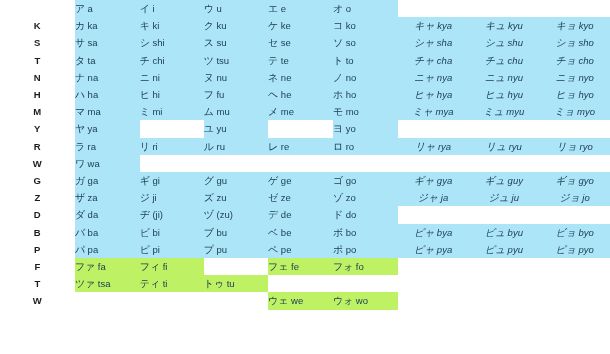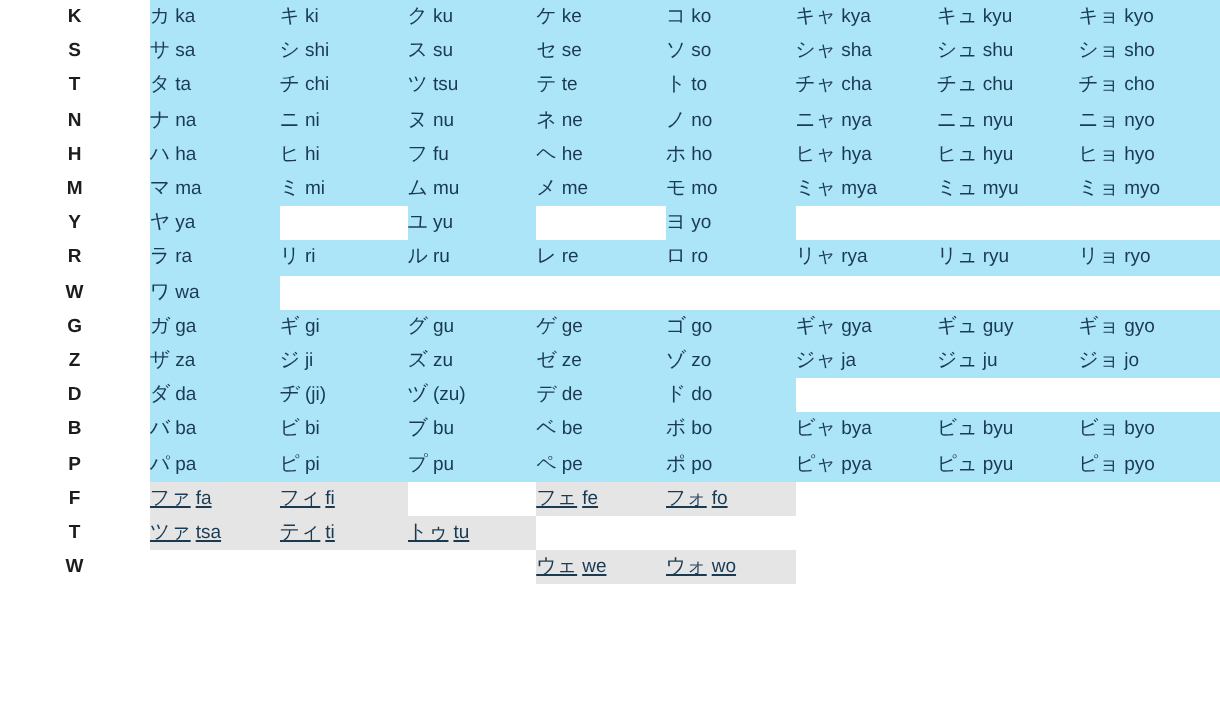--- a/index.html
+++ b/index.html
@@ -52,42 +52,54 @@
   
   td.cell {
     width: 68px;
     text-align: left;
     padding-left: 13px;
     box-sizing: border-box;
   }
   
   td.ycell {
     width: 74px;
-    text-align: left;
+    text-align: center;
     padding-left: 13px;
     box-sizing: border-box;
+    font-style: italic;
   }
   td.blue   { background: #ace5f7; }
-  td.pink   { background: #e5e5e5; text-decoration: underline; }
+  td.pink   { background: #bef264; }
   td.empty  { background: #ffffff; }
   .kana {
     font-family: "DejaVu Sans", "Liberation Sans", sans-serif;
     font-size: 10px;
     margin-right: 2.5px;
   }
   .romaji {
     font-size: 9.5px;
   }
 </style>
 </head>
 <body>
 
 <div id="chart-root">
   <table class="kana-table">
     <tbody id="table-body">
+        <tr>
+          <td class="rowlabel"></td>
+          <td class="cell blue"><span class="kana">ア</span><span class="romaji">a</span></td>
+          <td class="cell blue"><span class="kana">イ</span><span class="romaji">i</span></td>
+          <td class="cell blue"><span class="kana">ウ</span><span class="romaji">u</span></td>
+          <td class="cell blue"><span class="kana">エ</span><span class="romaji">e</span></td>
+          <td class="cell blue"><span class="kana">オ</span><span class="romaji">o</span></td>
+          <td class="ycell empty"></td>
+          <td class="ycell empty"></td>
+          <td class="ycell empty"></td>
+        </tr>
         <tr>
           <td class="rowlabel">K</td>
           <td class="cell blue"><span class="kana">カ</span><span class="romaji">ka</span></td>
           <td class="cell blue"><span class="kana">キ</span><span class="romaji">ki</span></td>
           <td class="cell blue"><span class="kana">ク</span><span class="romaji">ku</span></td>
           <td class="cell blue"><span class="kana">ケ</span><span class="romaji">ke</span></td>
           <td class="cell blue"><span class="kana">コ</span><span class="romaji">ko</span></td>
           <td class="ycell blue"><span class="kana">キャ</span><span class="romaji">kya</span></td>
           <td class="ycell blue"><span class="kana">キュ</span><span class="romaji">kyu</span></td>
           <td class="ycell blue"><span class="kana">キョ</span><span class="romaji">kyo</span></td>

